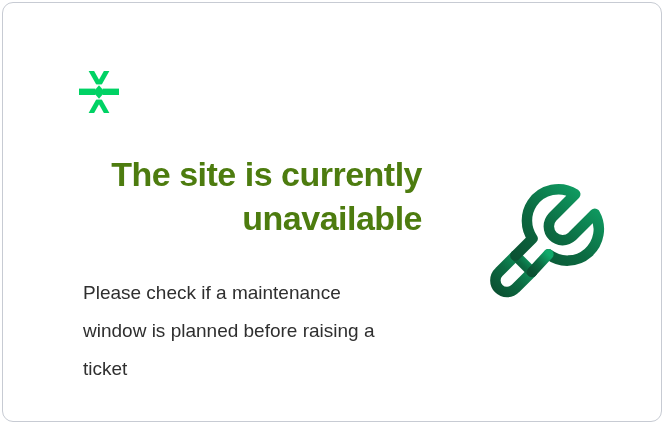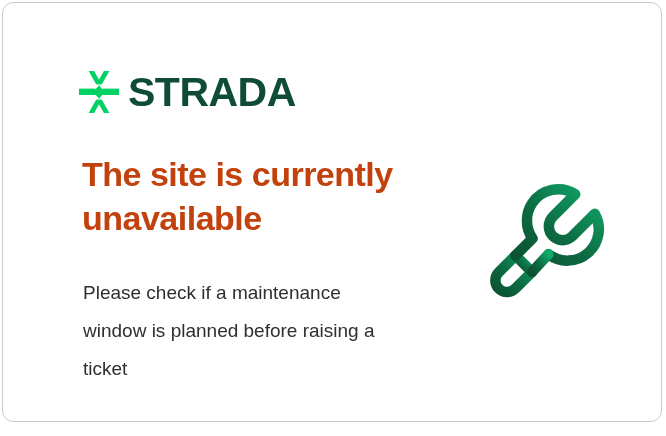--- a/index.html
+++ b/index.html
@@ -55,21 +55,22 @@
   .headline {
     position: absolute;
     left: 79px;
     top: 150px;
     width: 340px;
     margin: 0;
     font-size: 34px;
     font-weight: bold;
     line-height: 1.29;
     letter-spacing: -0.5px;
-    color: #c2410c;
+    color: #4d7c0f;
+    text-align: right;
   }
 
   
   .body-copy {
     position: absolute;
     left: 80px;
     top: 271px;
     width: 320px;
     margin: 0;
     font-size: 19px;
@@ -104,21 +105,20 @@
 
         <polygon points="24.9,0 30.4,0 22.9,13.3 17.4,13.3"></polygon>
 
         <polygon points="9.6,42 15.1,42 22.6,28.7 17.1,28.7"></polygon>
 
         <polygon points="24.9,42 30.4,42 22.9,28.7 17.4,28.7"></polygon>
 
         <polygon points="20,14.2 25.8,21 20,27.8 14.2,21"></polygon>
       </g>
     </svg>
-    <span class="brand-wordmark">STRADA</span>
   </div>
 
   <h1 class="headline">The site is currently unavailable</h1>
 
   <p class="body-copy">Please check if a maintenance window is planned before raising a ticket</p>
 
   <svg class="wrench" viewBox="0 0 162 162" aria-hidden="true">
     <defs>
       <linearGradient id="wrenchGradient" x1="0" y1="1" x2="1" y2="0">
         <stop offset="0" stop-color="#0b5132"></stop>

